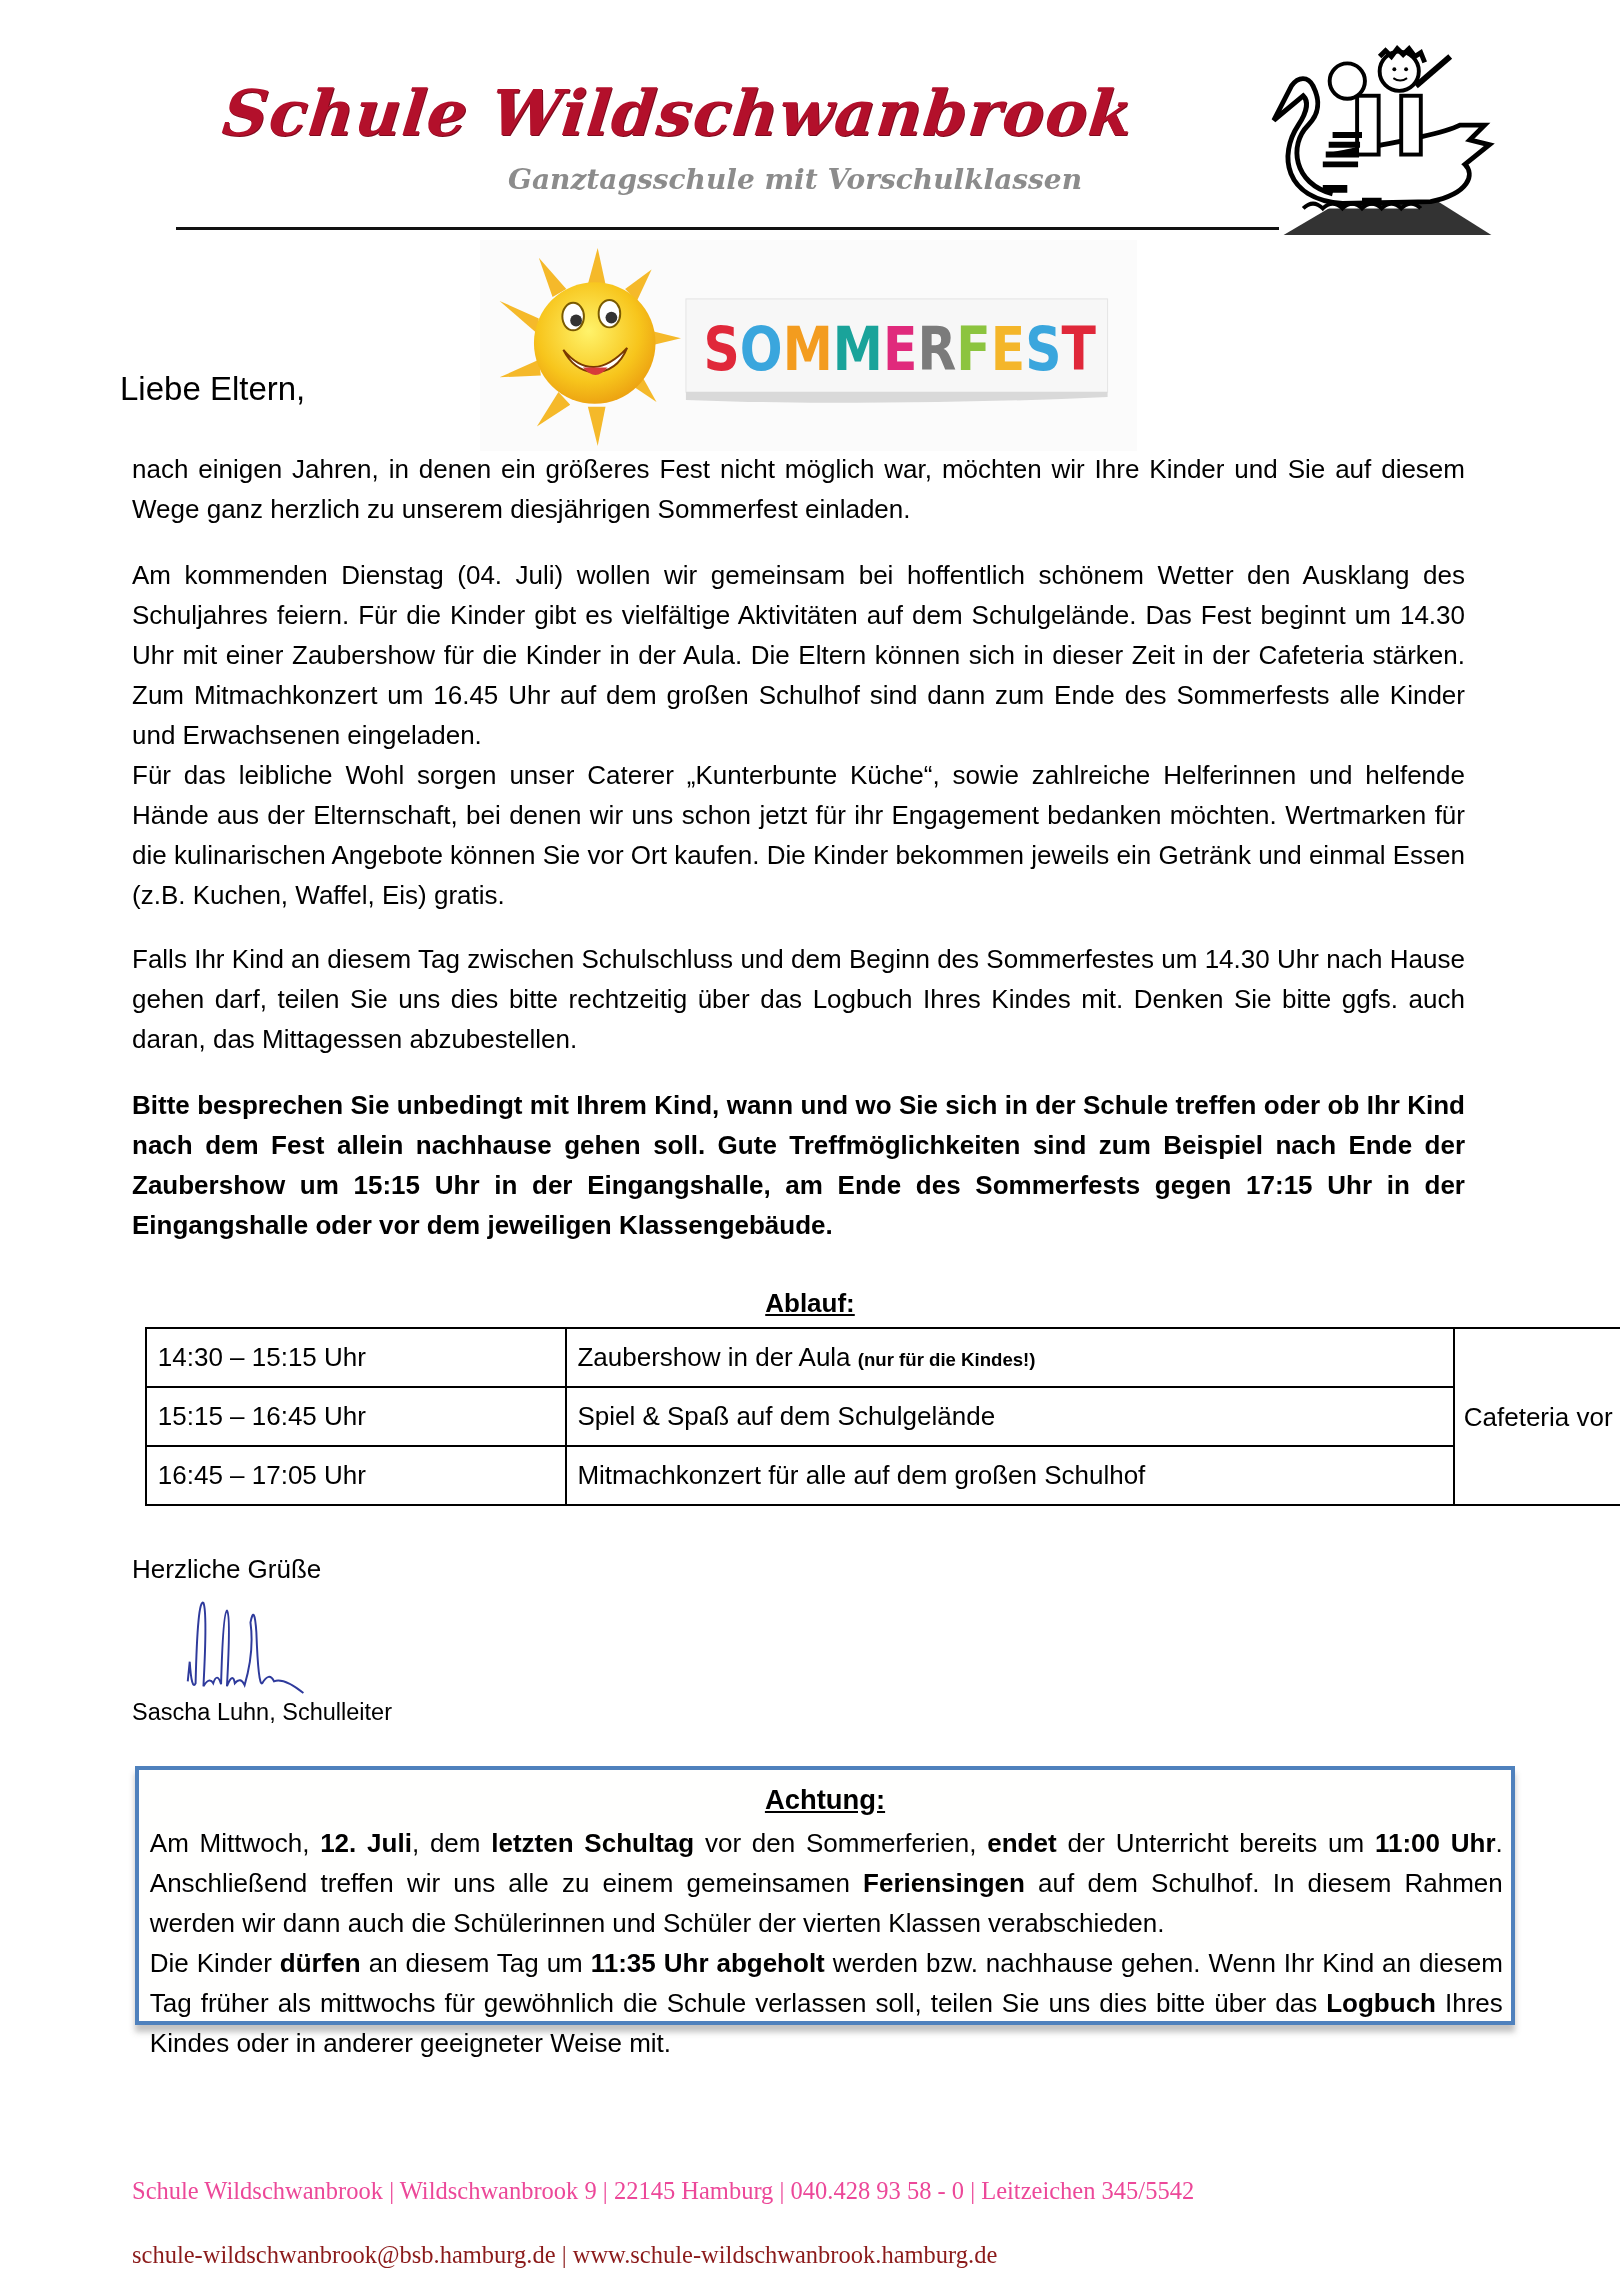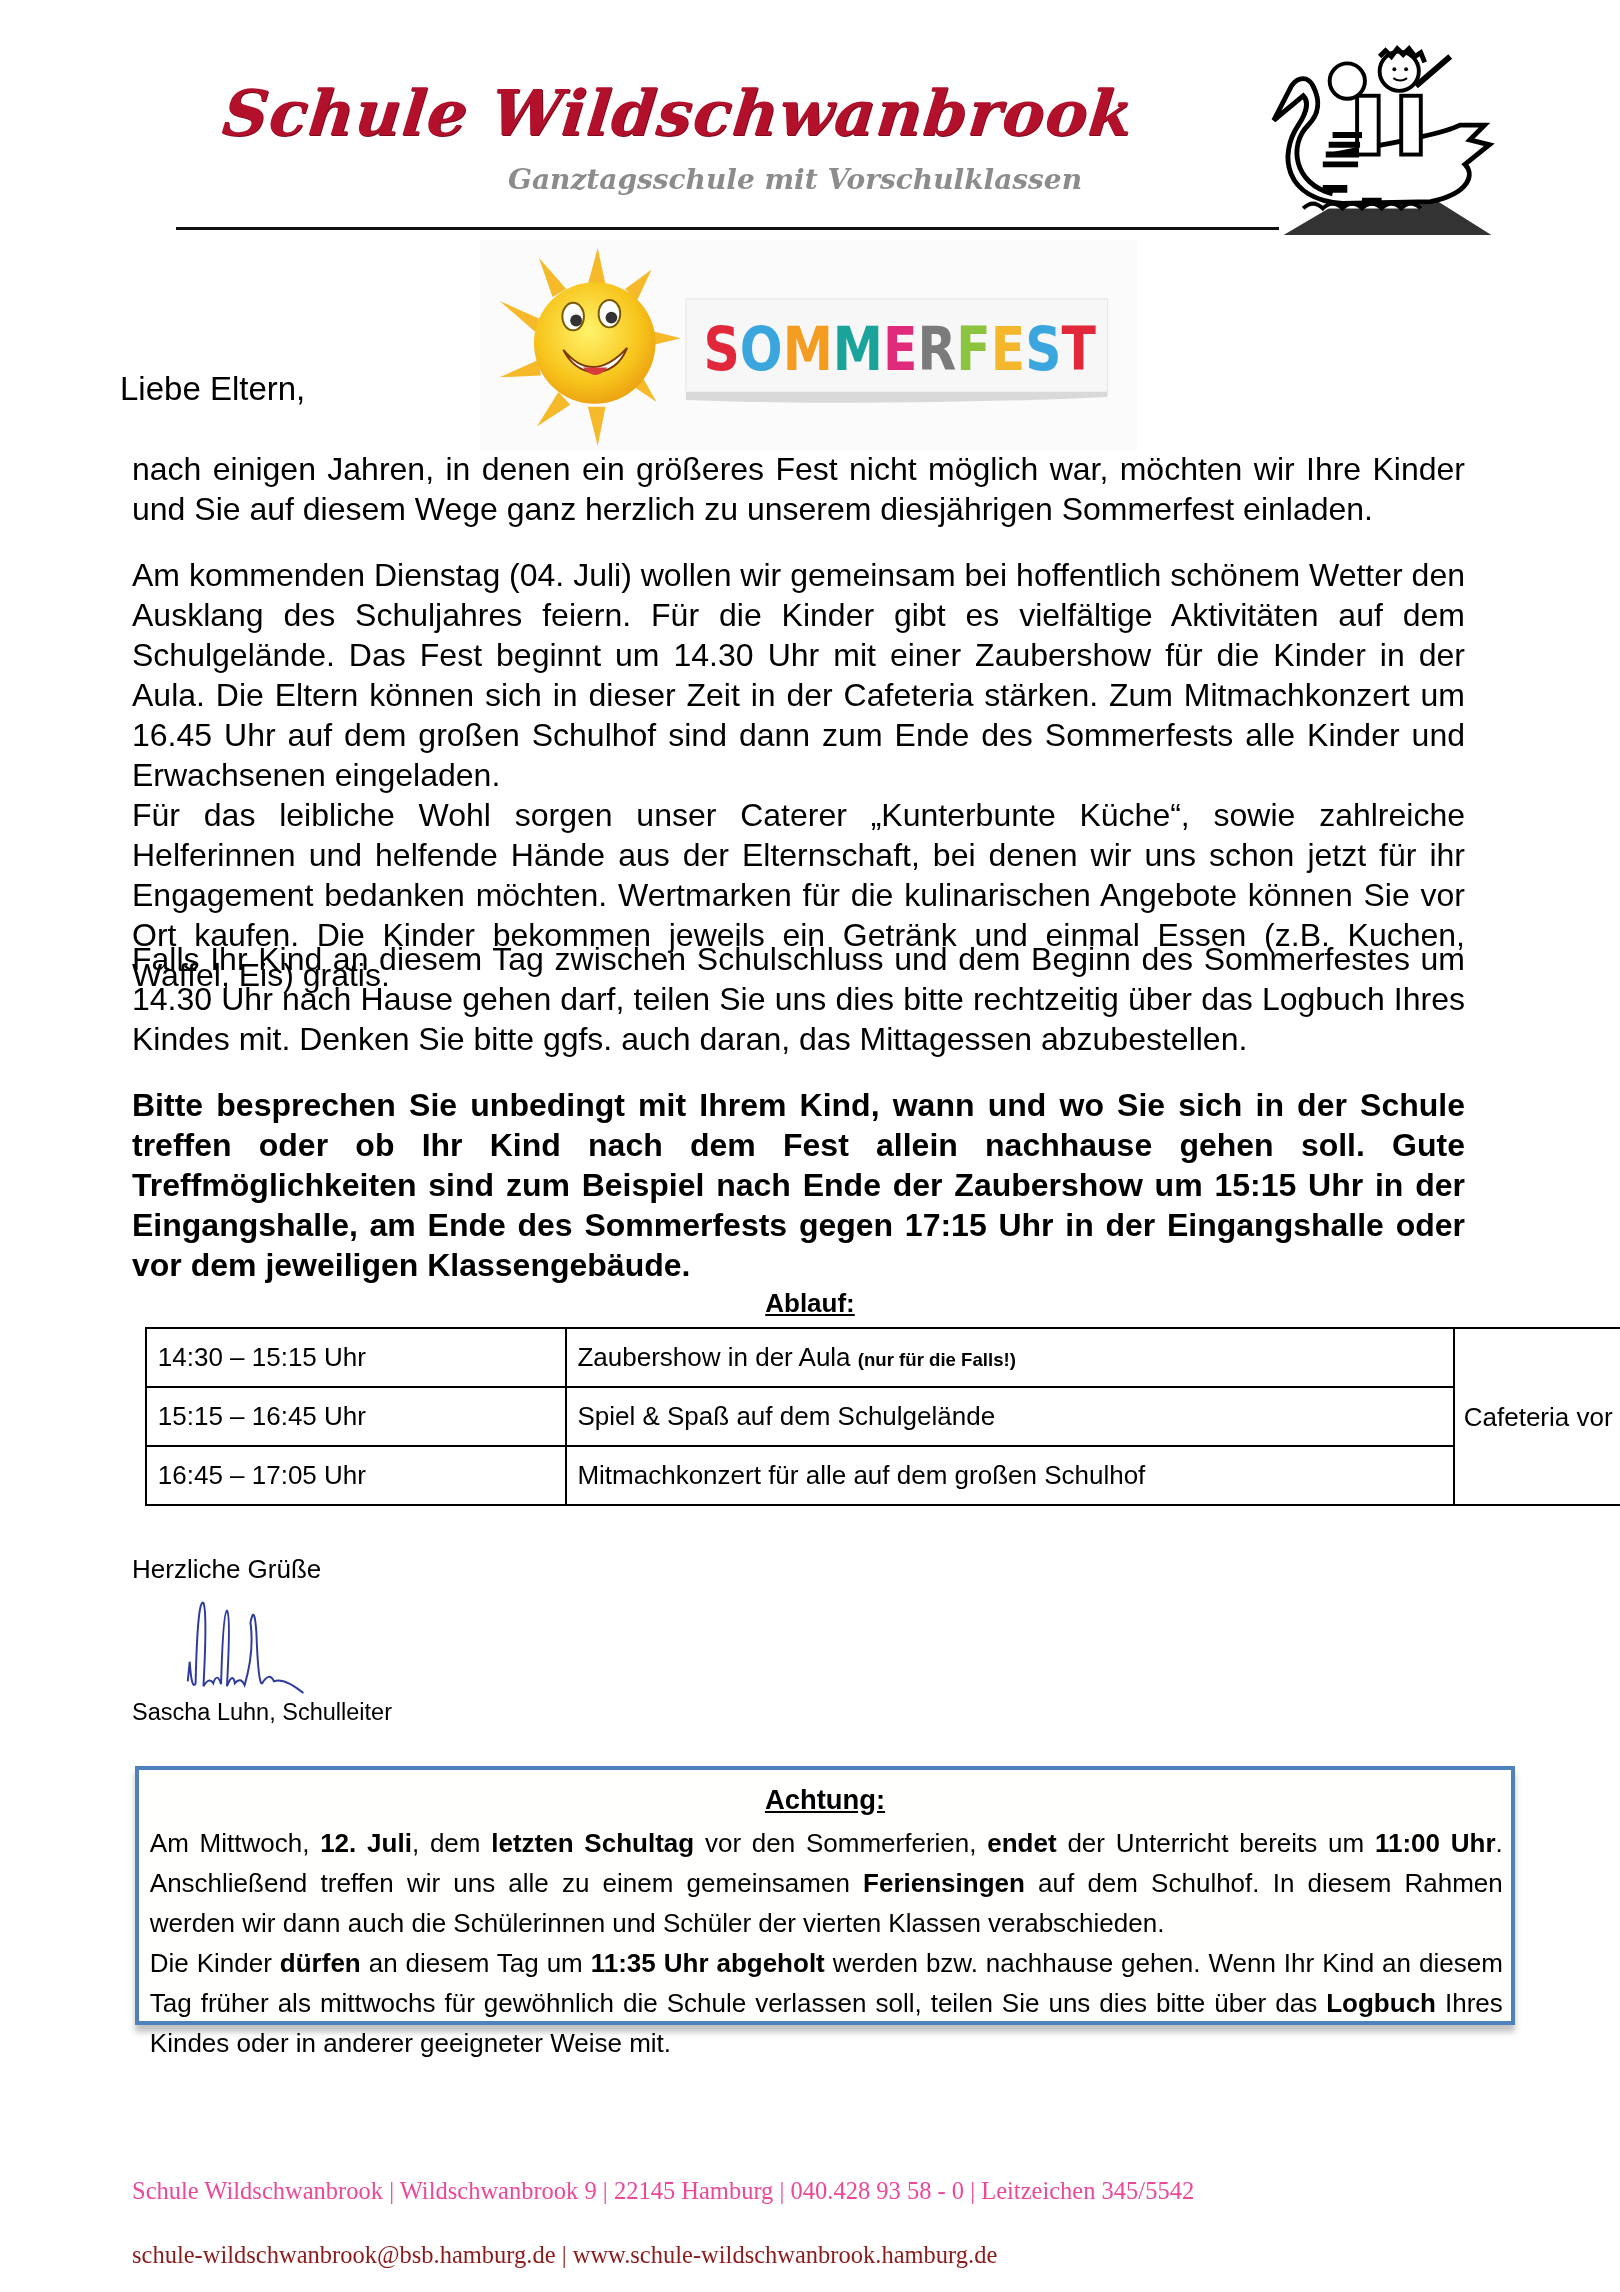--- a/index.html
+++ b/index.html
@@ -12,21 +12,21 @@
            font-size: 63px; color: #b3102b; letter-spacing: 1px; font-style: italic;
            transform: skewX(-6deg); white-space: nowrap; text-shadow: 1px 1px 0 #7a0a1d; }
   #subtitle { left: 508px; top: 163px; font-family: "DejaVu Serif", serif; font-weight: bold;
               font-style: italic; font-size: 28px; color: #8c8c8c; white-space: nowrap; }
   #header-rule { left: 176px; top: 227px; width: 1103px; height: 2.9px; background: #111; }
   #logo { left: 1264px; top: 27.4px; width: 245px; height: 211px; }
 
   
   #banner { left: 480px; top: 240px; width: 657px; height: 211px; }
 
-  .text { font-size: 32px; line-height: 40px; text-align: justify; }
+  .text { font-size: 26px; line-height: 40px; text-align: justify; }
   #greeting { left: 120px; top: 370px; font-size: 33px; }
   .para { left: 132px; width: 1333px; }
   #p1 { top: 449px; }
   #p2 { top: 555px; }
   #p3 { top: 939px; }
   #p4 { top: 1085px; font-weight: bold; }
 
   
   #ablauf-title { left: 0; width: 1620px; top: 1288px; text-align: center; font-size: 26px;
                   font-weight: bold; text-decoration: underline; }
@@ -128,21 +128,21 @@
 
 <div id="p3" class="abs para text">Falls Ihr Kind an diesem Tag zwischen Schulschluss und dem Beginn des Sommerfestes um 14.30 Uhr nach Hause gehen darf, teilen Sie uns dies bitte rechtzeitig über das Logbuch Ihres Kindes mit. Denken Sie bitte ggfs. auch daran, das Mittagessen abzubestellen.</div>
 
 <div id="p4" class="abs para text">Bitte besprechen Sie unbedingt mit Ihrem Kind, wann und wo Sie sich in der Schule treffen oder ob Ihr Kind nach dem Fest allein nachhause gehen soll. Gute Treffmöglichkeiten sind zum Beispiel nach Ende der Zaubershow um 15:15 Uhr in der Eingangshalle, am Ende des Sommerfests gegen 17:15 Uhr in der Eingangshalle oder vor dem jeweiligen Klassengebäude.</div>
 
 <div id="ablauf-title" class="abs">Ablauf:</div>
 <table id="schedule" class="abs">
   <tbody>
       <tr>
     <td class="time">14:30 – 15:15 Uhr</td>
-    <td class="act"><span>Zaubershow in der Aula</span> <span class="small">(nur für die Falls!)</span></td>
+    <td class="act"><span>Zaubershow in der Aula</span> <span class="small">(nur für die Kindes!)</span></td>
     <td class="loc" rowspan="3">Cafeteria vor der Mensa</td>
   </tr>
   <tr>
     <td class="time">15:15 – 16:45 Uhr</td>
     <td class="act">Spiel &amp; Spaß auf dem Schulgelände</td>
   </tr>
   <tr>
     <td class="time">16:45 – 17:05 Uhr</td>
     <td class="act">Mitmachkonzert für alle auf dem großen Schulhof</td>
   </tr>

